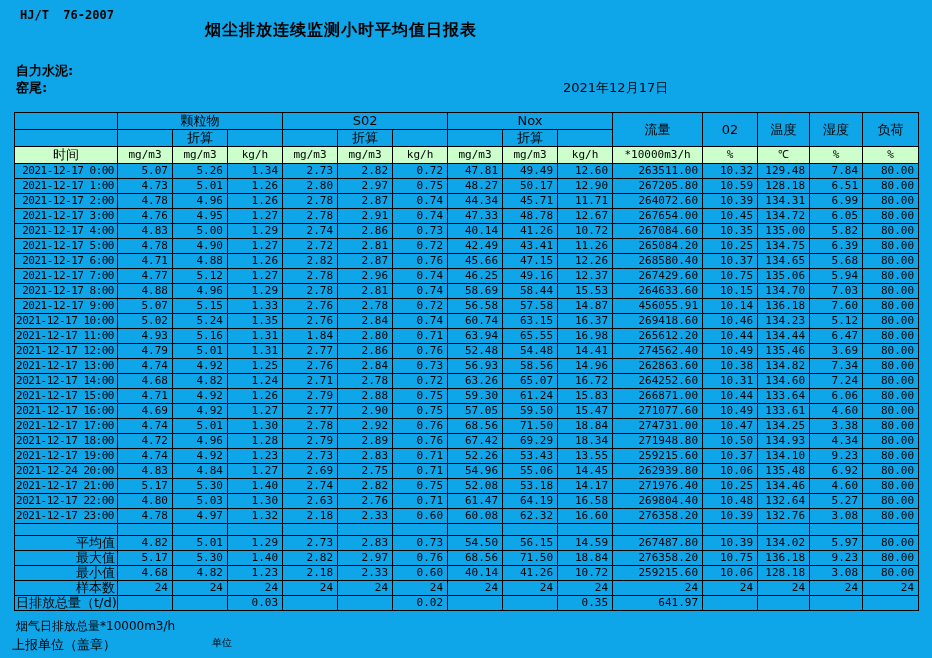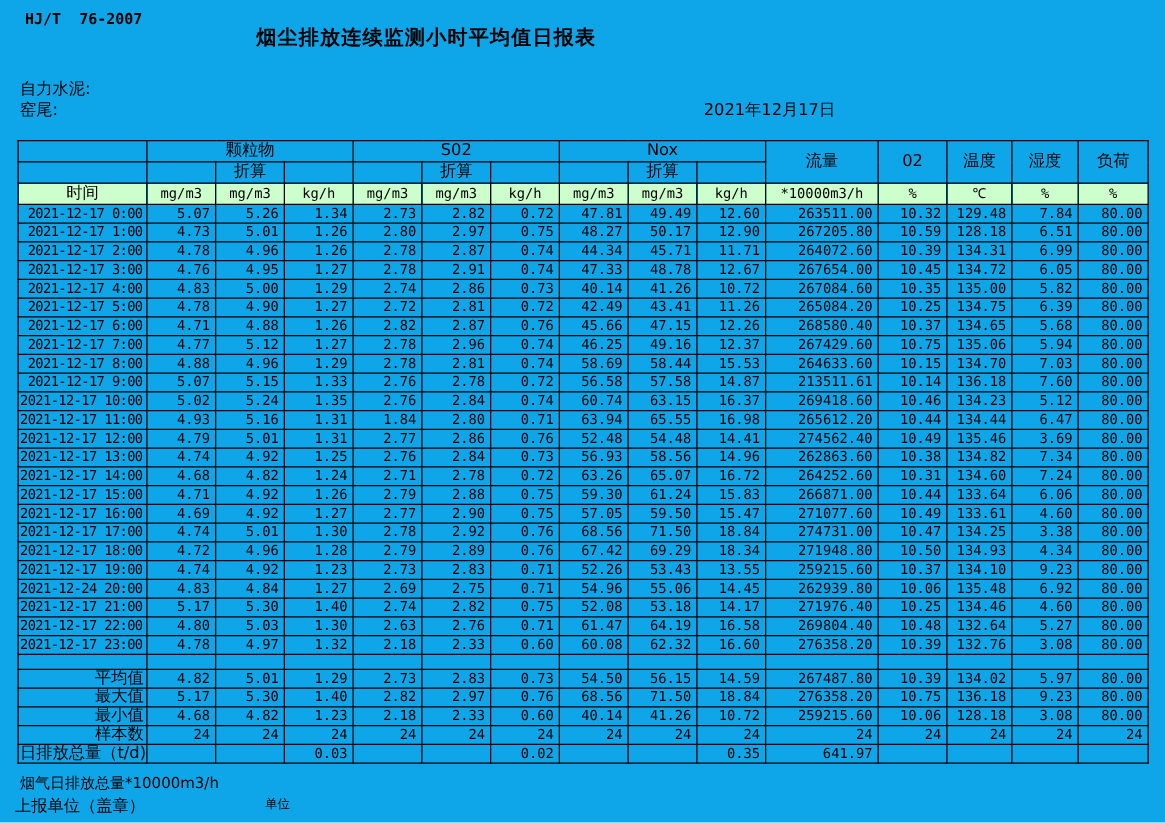--- a/index.html
+++ b/index.html
@@ -3,22 +3,22 @@
 <meta charset="utf-8">
 <style>
   * { margin:0; padding:0; box-sizing:border-box; }
   html,body { background:#fff; }
   body { width:932px; height:658px; font-family:"DejaVu Sans",sans-serif; color:#000; }
   .page { position:relative; width:932px; height:658px; background:#0ea5e9; overflow:hidden;padding-left:14px; }
 
   .std { position:absolute; left:20px; top:8px; font-weight:bold; font-size:12px;
          font-family:"DejaVu Sans Mono",monospace; white-space:pre; }
   .title { position:absolute; left:205px; top:20px; font-weight:bold; font-size:16px; letter-spacing:1px; }
-  .company { position:absolute; left:16px; top:62px; font-weight:normal; font-size:13px;text-align:center; }
-  .location { position:absolute; left:16px; top:79px; font-weight:normal; font-size:13px; }
+  .company { position:absolute; left:16px; top:62px; font-weight:bold; font-size:13px;text-align:center; }
+  .location { position:absolute; left:16px; top:79px; font-weight:bold; font-size:13px; }
   .date { position:absolute; left:563px; top:79px; font-size:13px; }
 
   table.report { position:absolute; left:14px; top:112px; width:904px;
                  border-collapse:collapse; table-layout:fixed; }
   table.report td { border:1px solid #000; overflow:hidden; white-space:nowrap; }
 
   thead td { text-align:center; font-size:13px; height:16px; line-height:16px; }
   tr.units-row td { background:#ccffcc; font-size:11px; height:16px; line-height:16px;
                     font-family:"DejaVu Sans Mono",monospace; text-align:center; }
   tr.units-row td.cjk { font-family:"DejaVu Sans",sans-serif; font-size:13px; }
@@ -264,21 +264,21 @@
           <td class="time">2021-12-17 9:00</td>
           <td class="num">5.07</td>
           <td class="num">5.15</td>
           <td class="num">1.33</td>
           <td class="num">2.76</td>
           <td class="num">2.78</td>
           <td class="num">0.72</td>
           <td class="num">56.58</td>
           <td class="num">57.58</td>
           <td class="num">14.87</td>
-          <td class="num">213511.61</td>
+          <td class="num">456055.91</td>
           <td class="num">10.14</td>
           <td class="num">136.18</td>
           <td class="num">7.60</td>
           <td class="num">80.00</td>
         </tr>
         <tr>
           <td class="time">2021-12-17 10:00</td>
           <td class="num">5.02</td>
           <td class="num">5.24</td>
           <td class="num">1.35</td>

